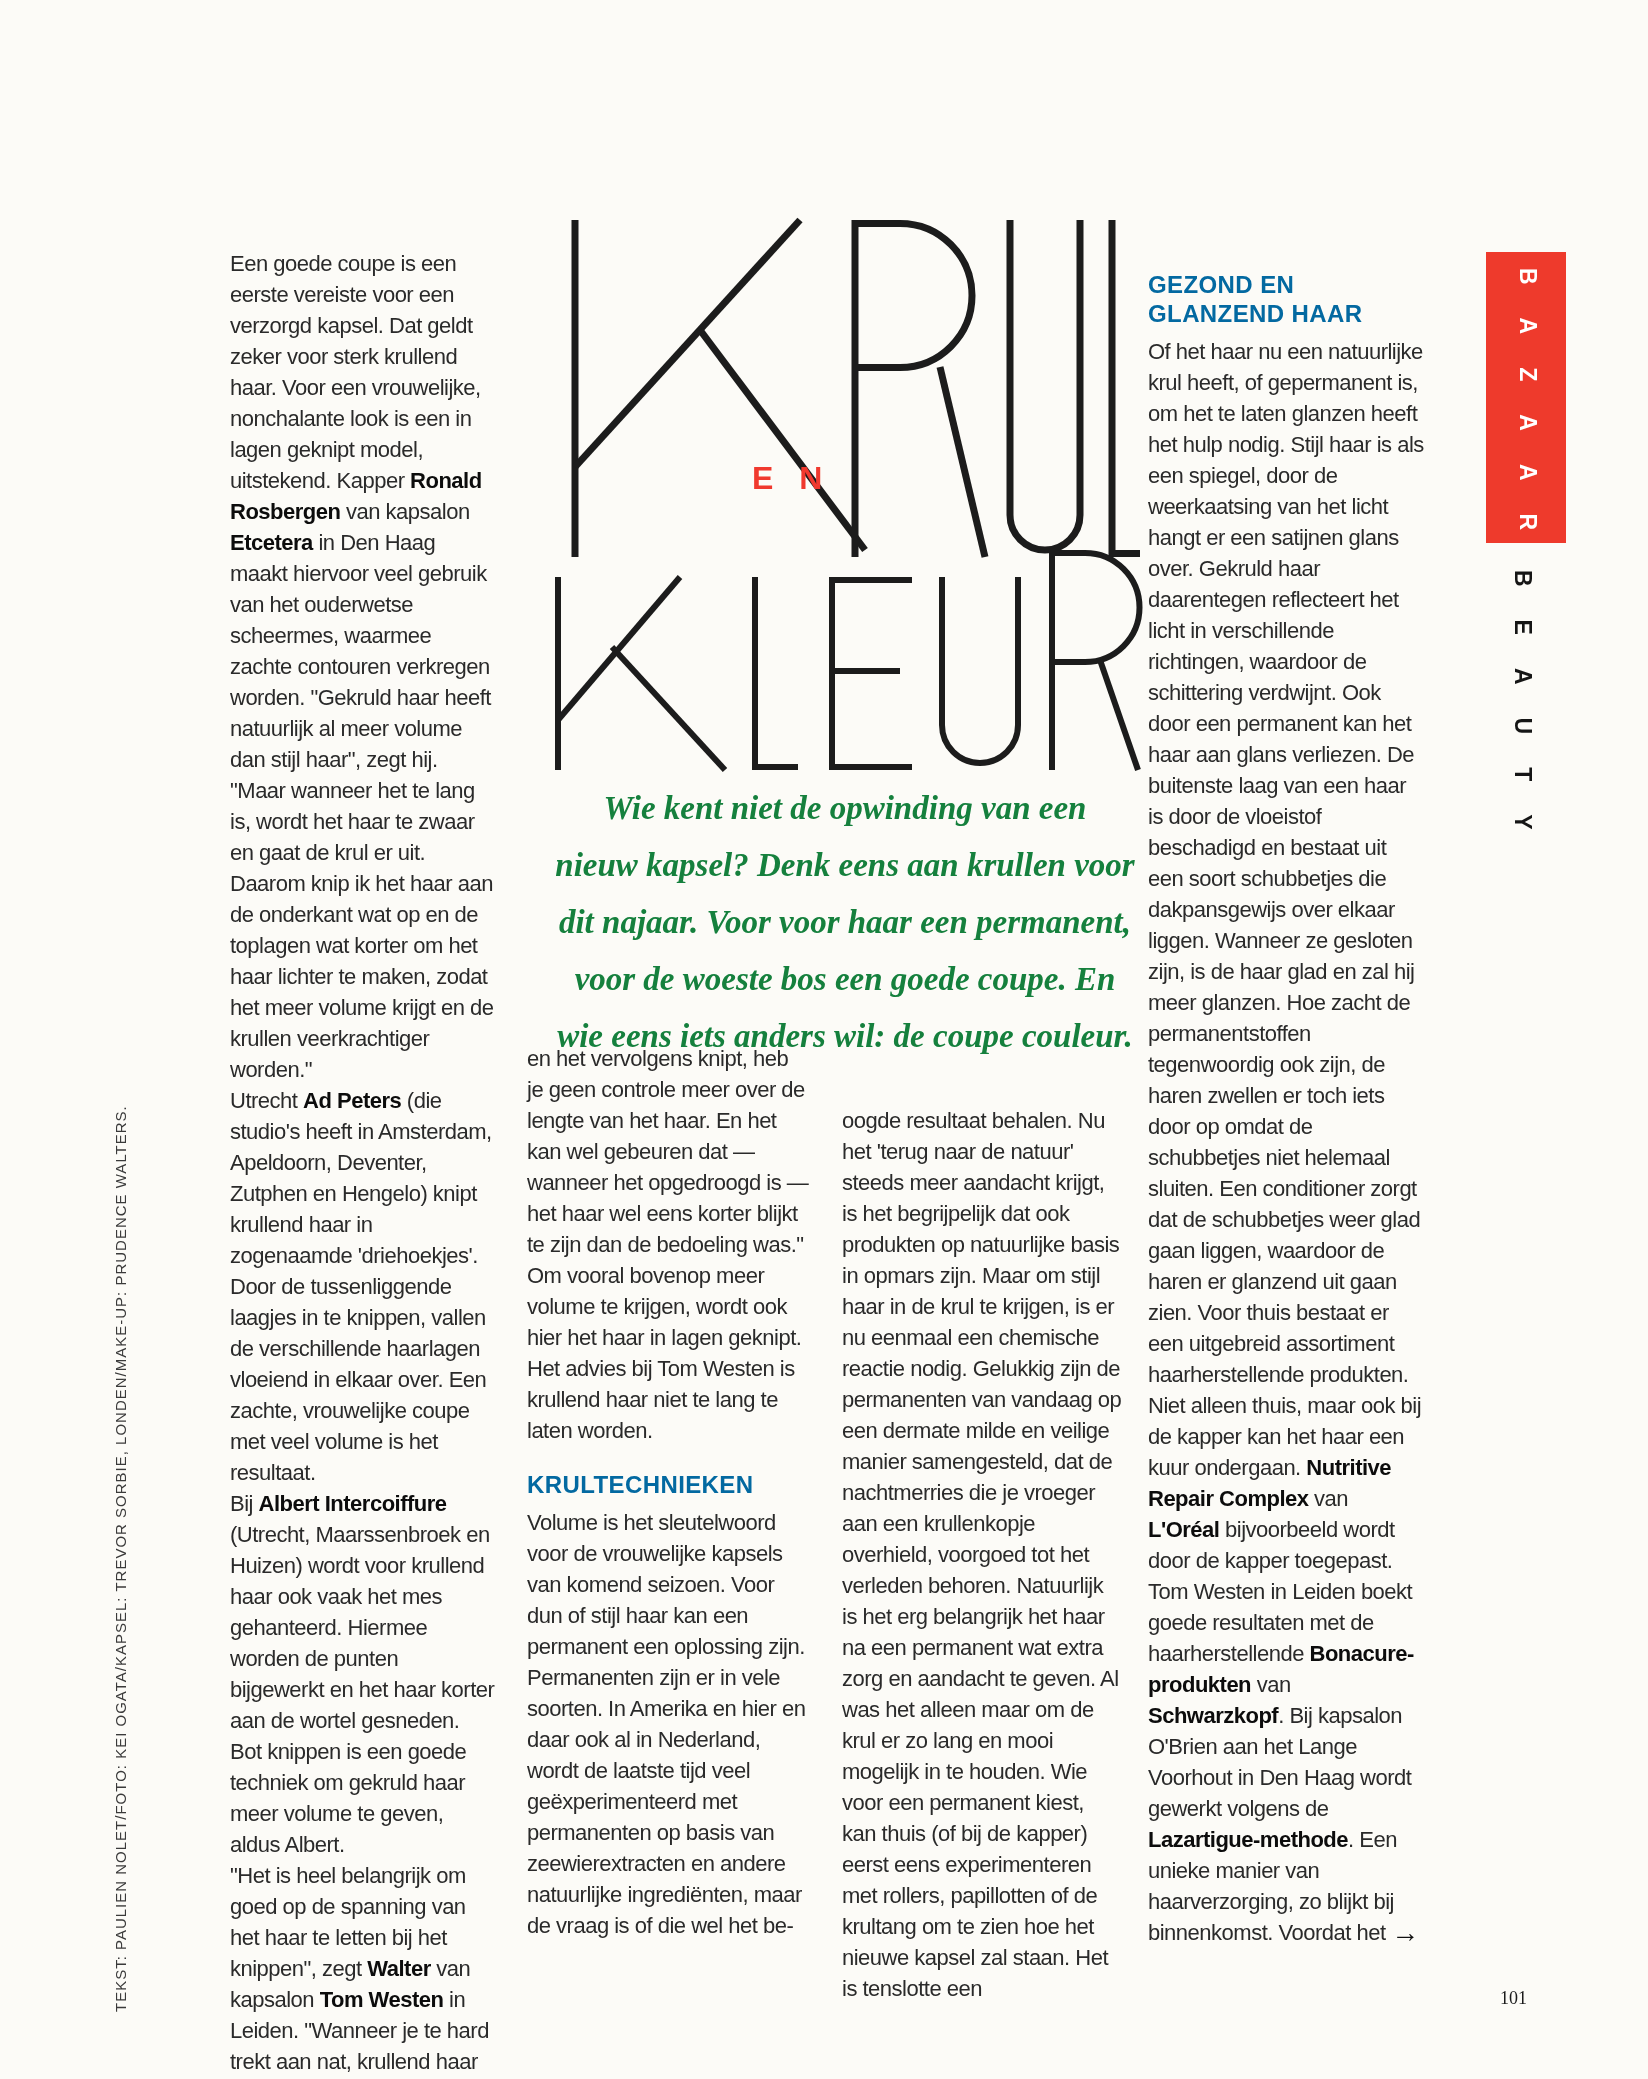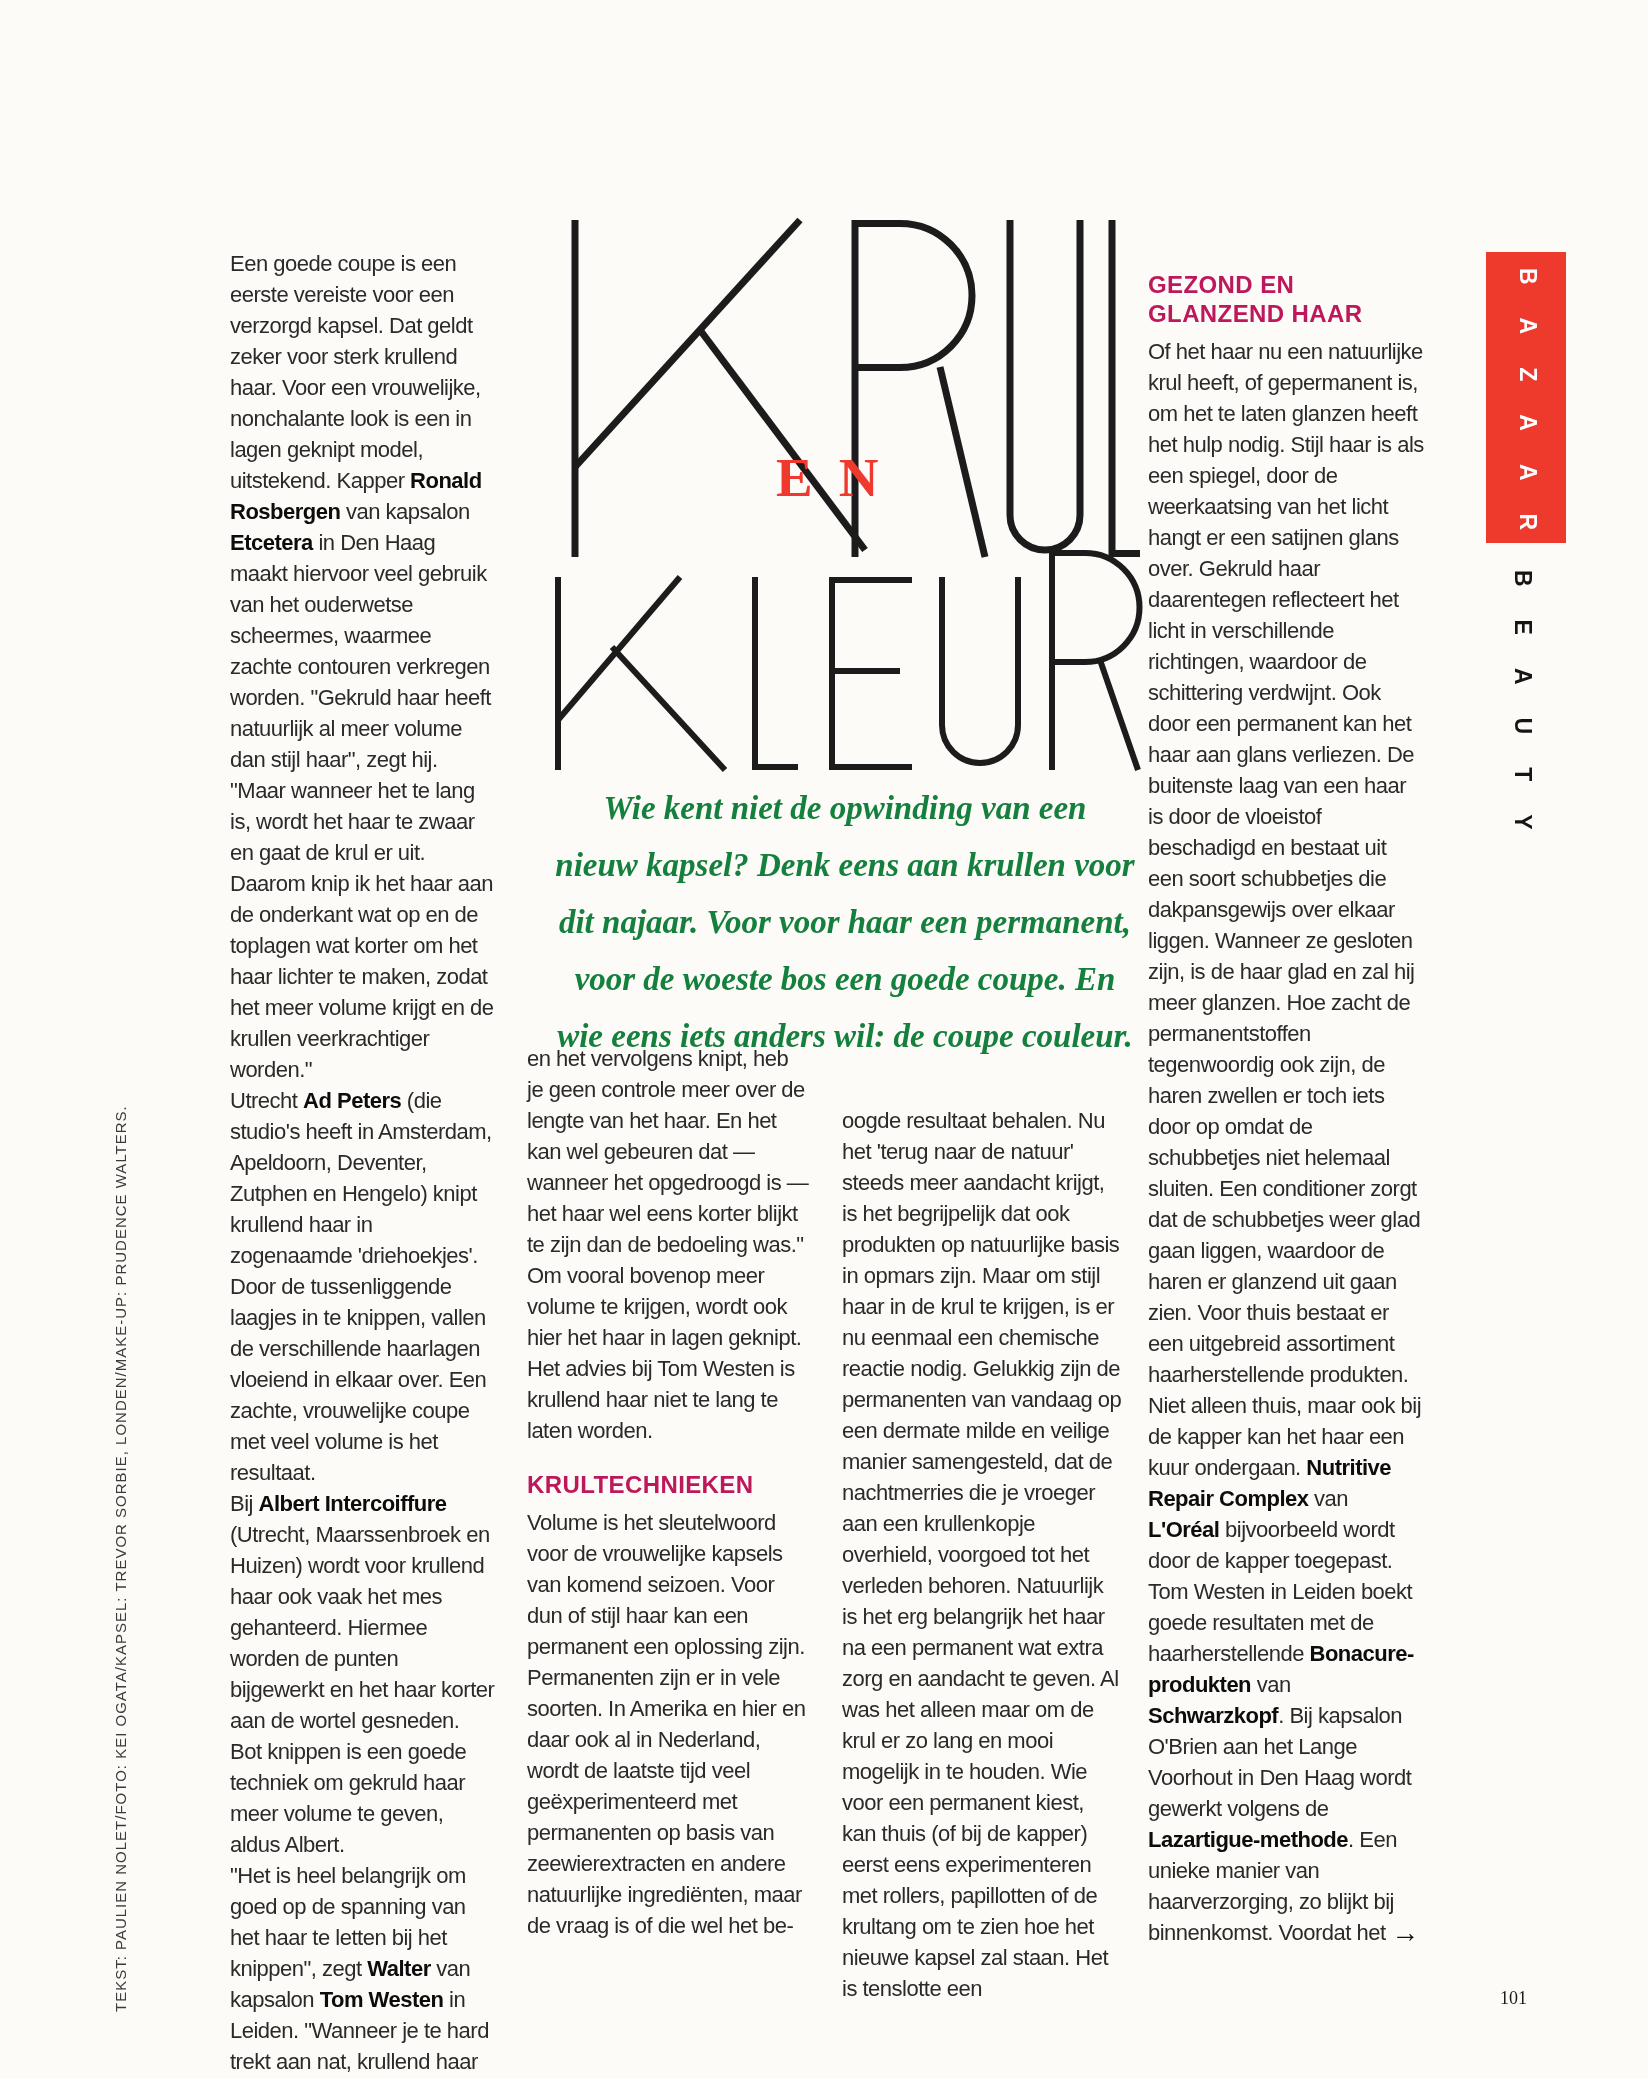--- a/index.html
+++ b/index.html
@@ -11,33 +11,33 @@
   
   .col{
     position:absolute;font-size:22px;line-height:31px;letter-spacing:-0.5px;
     text-align:left;color:#2a2a2a;
   }
   .col p.para{margin:0;}
   .col span.bseg{font-weight:700;color:#0c0c0c;}
   .col span.arrow{font-size:28px;letter-spacing:0;line-height:0;vertical-align:-2px;color:#111;}
   .colhead{
     font-weight:800;font-size:24px;line-height:29px;letter-spacing:0.4px;
-    color:#be185d;margin:24px 0 8px 0;
+    color:#0369a1;margin:24px 0 8px 0;
   }
   
   .intro{
     position:absolute;left:525px;top:780px;width:640px;text-align:center;
     font-family:"Liberation Serif",serif;font-style:italic;font-weight:600;
     font-size:33px;line-height:57px;color:#15803d;white-space:nowrap;
   }
   
   .title-art{position:absolute;left:540px;top:205px;}
   .title-en{
-    position:absolute;left:776px;top:449px;
-    font-size:55px;font-weight:800;letter-spacing:26px;line-height:58px;font-family:Liberation Serif, serif;
+    position:absolute;left:752px;top:449px;
+    font-size:32px;font-weight:800;letter-spacing:26px;line-height:58px;
   }
   .hiddentxt{position:absolute;width:1px;height:1px;overflow:hidden;clip:rect(0 0 0 0);white-space:nowrap;}
   
   .redbar{position:absolute;left:1486px;top:252px;width:80px;height:291px;}
   .vert-mag{
     position:absolute;left:1542px;top:268px;transform:rotate(90deg);transform-origin:0 0;
     font-size:23px;font-weight:700;letter-spacing:33px;color:#ffffff;white-space:nowrap;line-height:28px;
   }
   .vert-section{
     position:absolute;left:1537px;top:570px;transform:rotate(90deg);transform-origin:0 0;

